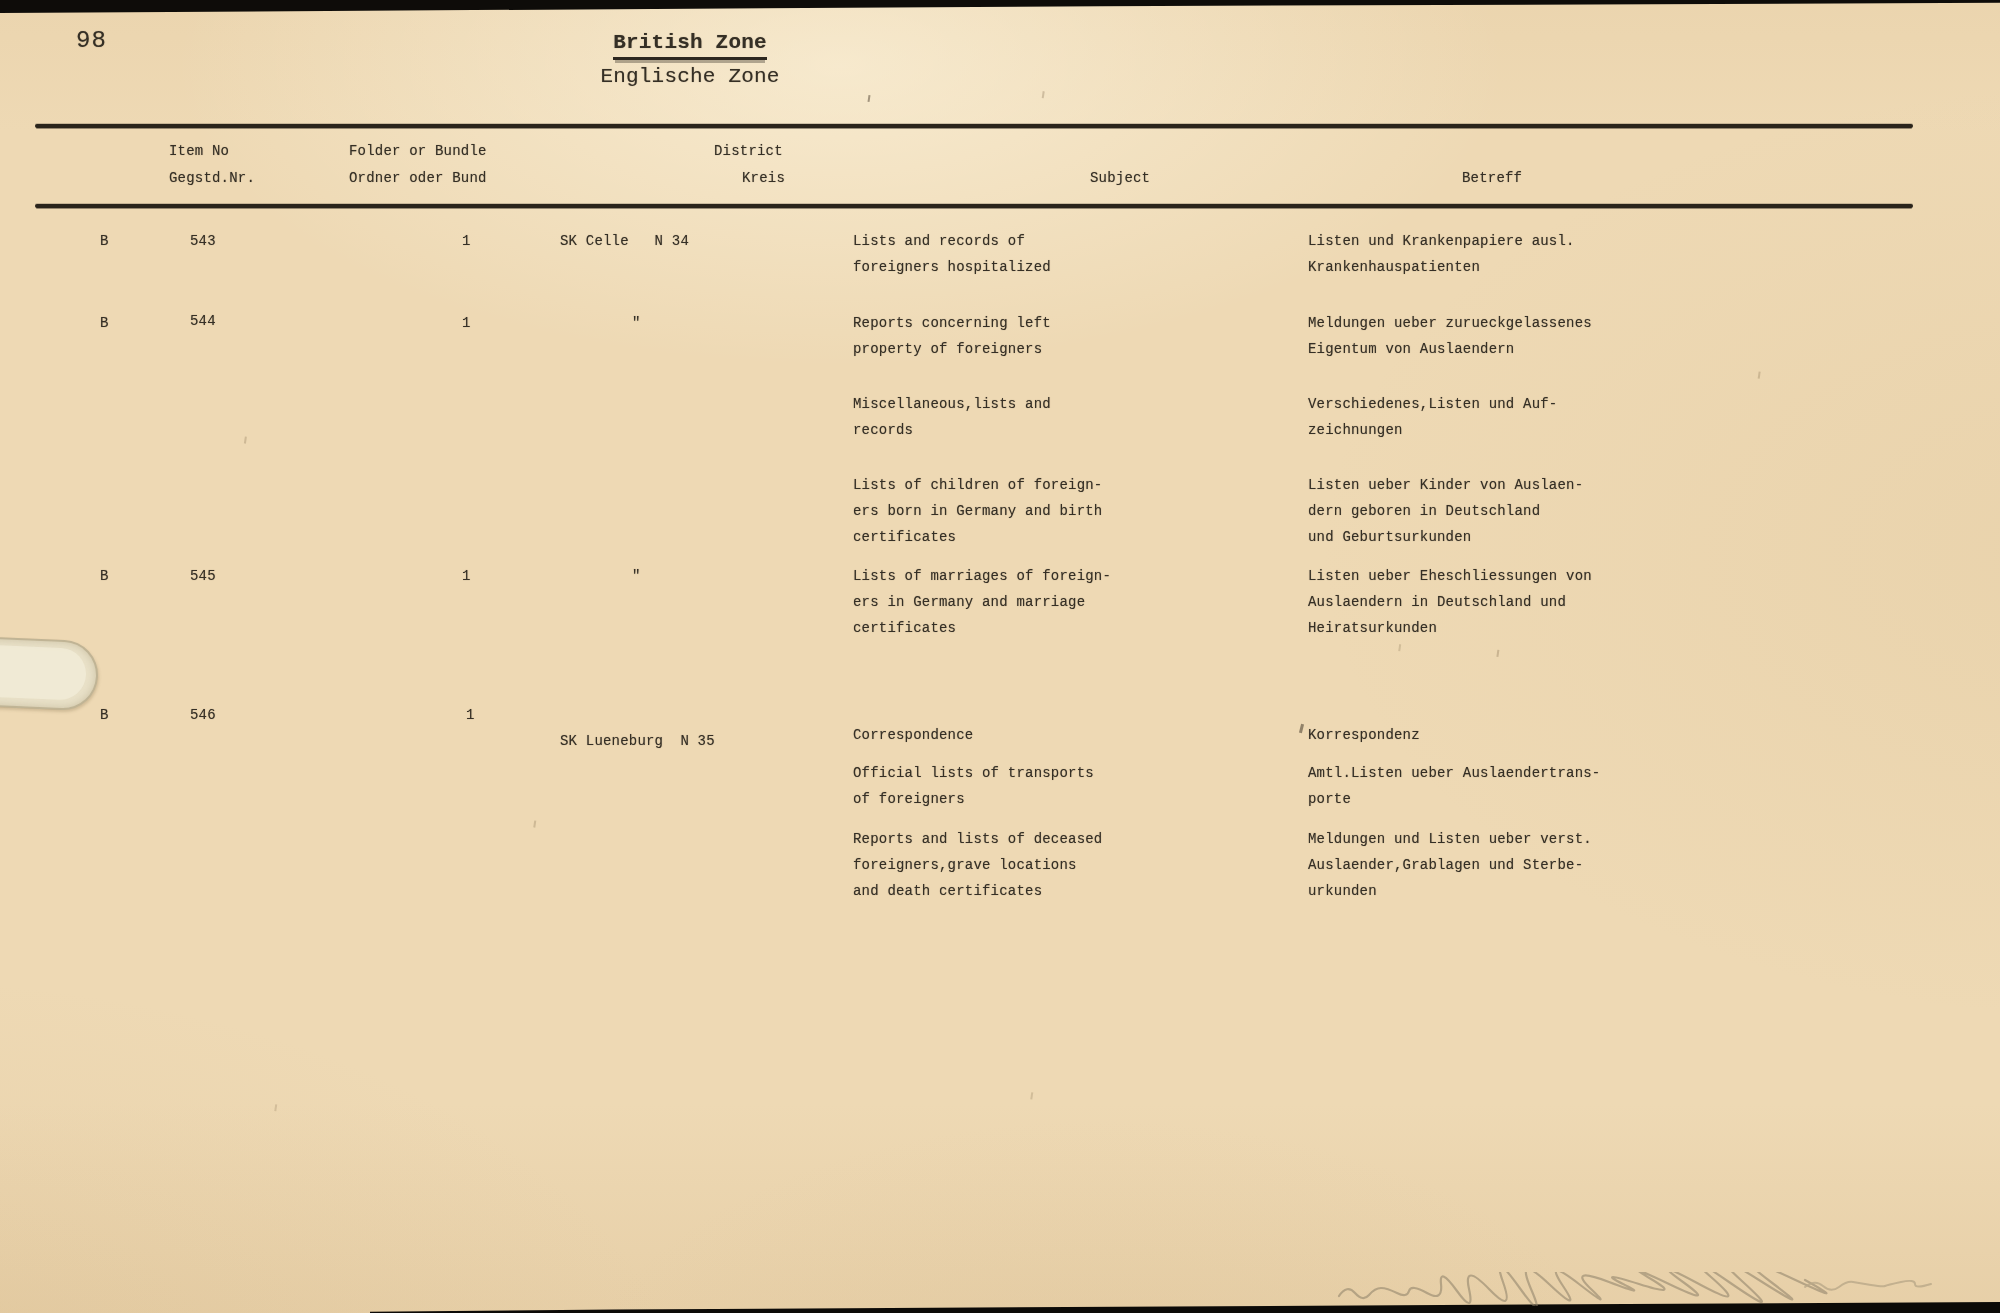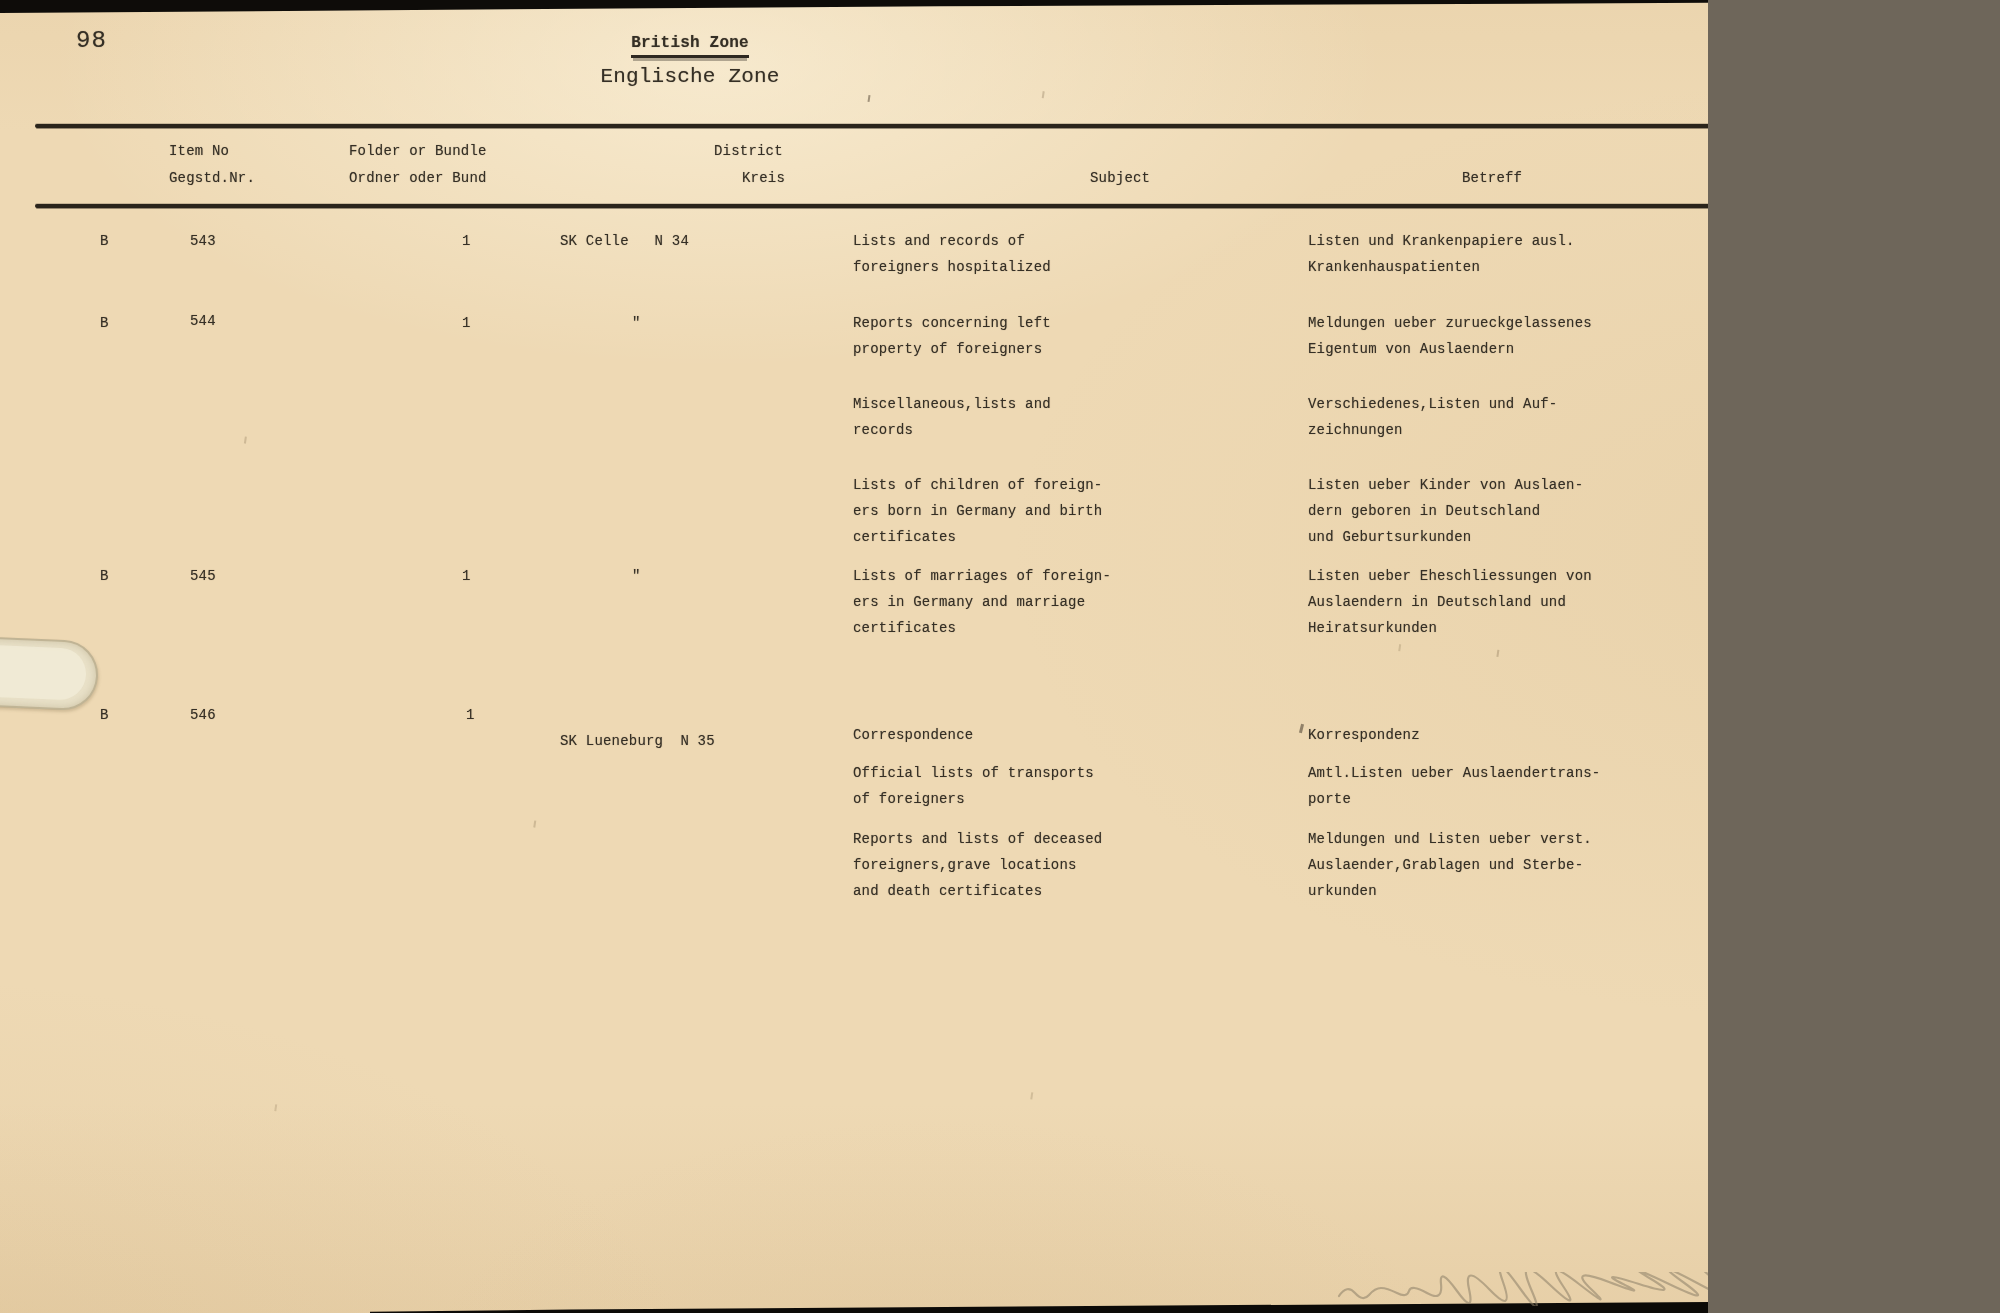--- a/index.html
+++ b/index.html
@@ -1,18 +1,18 @@
 <!DOCTYPE html>
 <html><head>
 <meta charset="utf-8">
 <style>
   html,body { margin:0; padding:0; background:#6e665a; }
   .scan {
     position:relative;
-    width:1708px; height:1313px;
+    width:2000px; height:1313px;
     background:#eed9b4;
     overflow:hidden;
     font-family:"Liberation Mono","DejaVu Sans Mono",monospace;
     color:#352f25;
   }
   
   .scan::before {
     content:""; position:absolute; inset:0; pointer-events:none;
     background:
       radial-gradient(950px 430px at 42% 5%,  rgba(255,248,228,.55), rgba(255,248,228,0) 70%),
@@ -22,21 +22,21 @@
       linear-gradient(180deg, rgba(228,202,160,.28), rgba(228,202,160,0) 10%, rgba(228,202,160,0) 84%, rgba(214,184,138,.30));
   }
   .t {
     position:absolute;
     font-size:14px; line-height:26px;
     white-space:pre-wrap;
     letter-spacing:.2px;
     text-shadow:0 0 1px rgba(53,46,36,.45);
   }
   .pagenum { font-size:24px; letter-spacing:1px; }
-  .title { font-weight:bold; font-size:16px;font-family:Liberation Mono, monospace; }
+  .title { font-weight:bold; font-size:21px;font-family:Liberation Mono, monospace; }
   .title .u { border-bottom:3px solid #2e2820; padding-bottom:3px; box-shadow:0 5px 0 -2px rgba(46,40,32,.35); }
   .subtitle { font-size:21px; }
   .center { text-align:center; }
   .rule {
     position:absolute; left:35px; width:1878px; height:4px;
     background:#2a241b; border-radius:2px;
     box-shadow:0 2px 0 -1px rgba(42,36,27,.45), 0 -1px 0 rgba(42,36,27,.2);
   }
   .edge-top {
     position:absolute; top:0; left:0; width:100%; height:13px;

